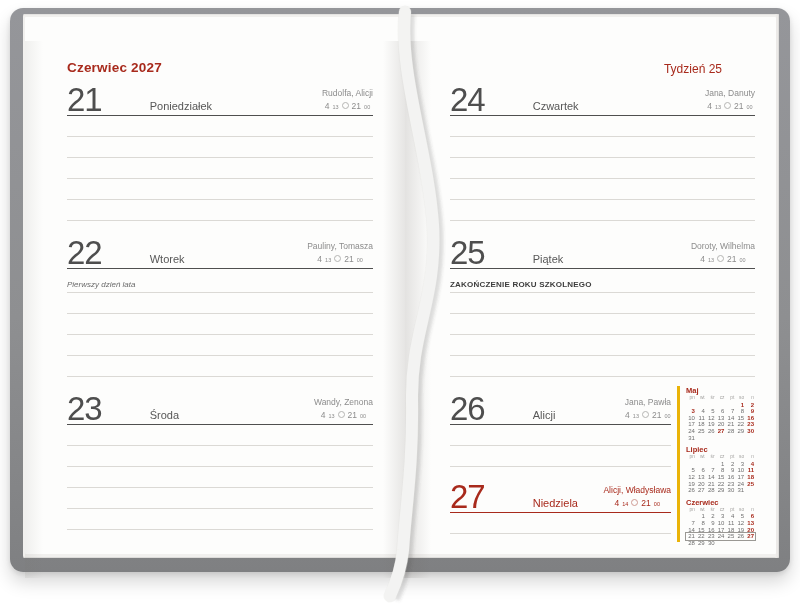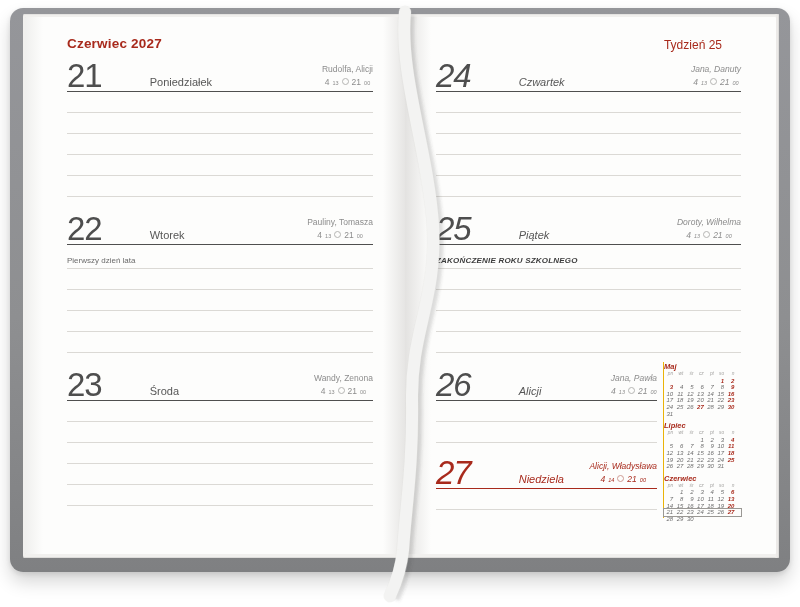--- a/index.html
+++ b/index.html
@@ -8,64 +8,64 @@
   
   .book{position:absolute;left:10px;top:8px;width:780px;height:564px;
         background:linear-gradient(180deg,#95969a 0%,#8e8f91 55%,#7f8082 100%);
         border-radius:13px;box-shadow:0 10px 18px rgba(0,0,0,.16),0 2px 5px rgba(0,0,0,.10);}
   .pagestack{position:absolute;left:23px;top:14px;width:756px;height:544px;border-radius:2px;
         background:#f1f0ee;
         box-shadow:inset -1px 0 0 #dddcda, inset -3px 0 0 #eceae8, inset 0 -1px 0 #dddcda,
                    inset 0 1px 0 #e4e3e1;}
   .pages{position:absolute;left:25px;top:17px;width:751px;height:537px;background:#fdfdfc;
         border-radius:1px;display:flex;}
-  .page{position:relative;box-sizing:border-box;}
+  .page{position:relative;box-sizing:border-box;margin-top:24px;}
   .page-left{width:380px;height:100%;}
   .page-left::after{content:"";position:absolute;right:0;top:0;bottom:0;width:22px;
         background:linear-gradient(to right,rgba(110,105,100,0),rgba(110,105,100,.16));}
   .page-left::before{content:"";position:absolute;left:0;top:0;bottom:0;width:18px;
         background:linear-gradient(to right,rgba(120,118,112,.10),rgba(120,118,112,0));}
   .page-right{width:371px;height:100%;}
   .page-right::before{content:"";position:absolute;left:0;top:0;bottom:0;width:26px;
         background:linear-gradient(to left,rgba(110,105,100,0),rgba(110,105,100,.18));}
   
   .month-title{position:absolute;left:42px;top:19px;font-size:13.5px;font-weight:bold;
         color:var(--red);letter-spacing:.2px;}
   .week-title{position:absolute;right:54px;top:21px;font-size:12px;color:var(--red);}
   
   .day-col{position:absolute;left:42px;top:36px;width:306px;height:465px;display:flex;
         flex-direction:column;}
-  .page-right .day-col{left:31px;width:305px;font-style:italic;}
+  .page-right .day-col{left:45px;width:305px;}
   .day-block{display:flex;flex-direction:column;box-sizing:border-box;}
   .day-head{height:36px;display:flex;align-items:flex-end;border-bottom:1.6px solid #4f4f4f;
         padding-bottom:2px;}
   .day-num{font-size:33px;line-height:.82;color:#4e4e4e;letter-spacing:-1px;}
   .day-name{font-size:11px;color:#575757;margin-left:8px;margin-bottom:1px;white-space:nowrap;padding-left:40px;}
   .day-meta{margin-left:auto;text-align:center;font-size:8.5px;color:#8c8c8c;line-height:1.45;
         white-space:nowrap;margin-bottom:1px;}
   .suntimes{display:inline-flex;align-items:baseline;gap:3px;font-size:8.5px;}
   .suntimes sup{font-size:5.5px;vertical-align:super;line-height:0;}
   .sun-dot{display:inline-block;width:5px;height:5px;border:1px solid #b5b5b3;border-radius:50%;
         position:relative;top:0px;}
   .day-note{height:20px;border-bottom:1px solid var(--rule);display:flex;align-items:flex-end;
         padding-bottom:3px;font-size:8px;color:#3d3d3d;}
   .note-bold{font-weight:bold;letter-spacing:.2px;}
-  .note-italic{font-weight:normal;color:#6a6a6a;text-align:right;}
+  .note-italic{font-style:italic;font-weight:normal;color:#6a6a6a;text-align:right;}
   .ruled{flex:1;background:repeating-linear-gradient(to bottom,
         rgba(0,0,0,0) 0 20px,var(--rule) 20px 21px);}
   .sunday .day-head{border-bottom-color:var(--red);}
   .sunday .day-num,.sunday .day-name,.sunday .day-meta,.sunday .suntimes{color:var(--red);}
   .sunday .sun-dot{border-color:#cf9b93;}
   
   .bottom-row{flex:1;display:flex;min-height:0;}
   .bottom-left{flex:1;display:flex;flex-direction:column;padding-right:6px;}
   .day-26{height:88px;}
   .day-27{flex:1;}
-  .minical-col{width:78px;box-sizing:border-box;border-left:1px solid #eab308;
-        }
+  .minical-col{width:78px;box-sizing:border-box;border-left:3px solid #eab308;
+        padding-left:6px;}
   
   .minical{margin-bottom:4px;}
   .minical-title{font-size:7.5px;font-weight:bold;color:var(--red);line-height:9px;}
   .mc-row{display:flex;}
   .mc-cell{width:10.2px;height:6.6px;font-size:6px;line-height:6.6px;color:#6e6e6e;
         text-align:right;padding-right:1px;box-sizing:border-box;}
   .mc-dow{font-size:4.8px;color:#a5a4a2;}
   .mc-red{color:var(--red);font-weight:bold;}
   .mc-boxed{outline:1px solid #9a9894;}
   

